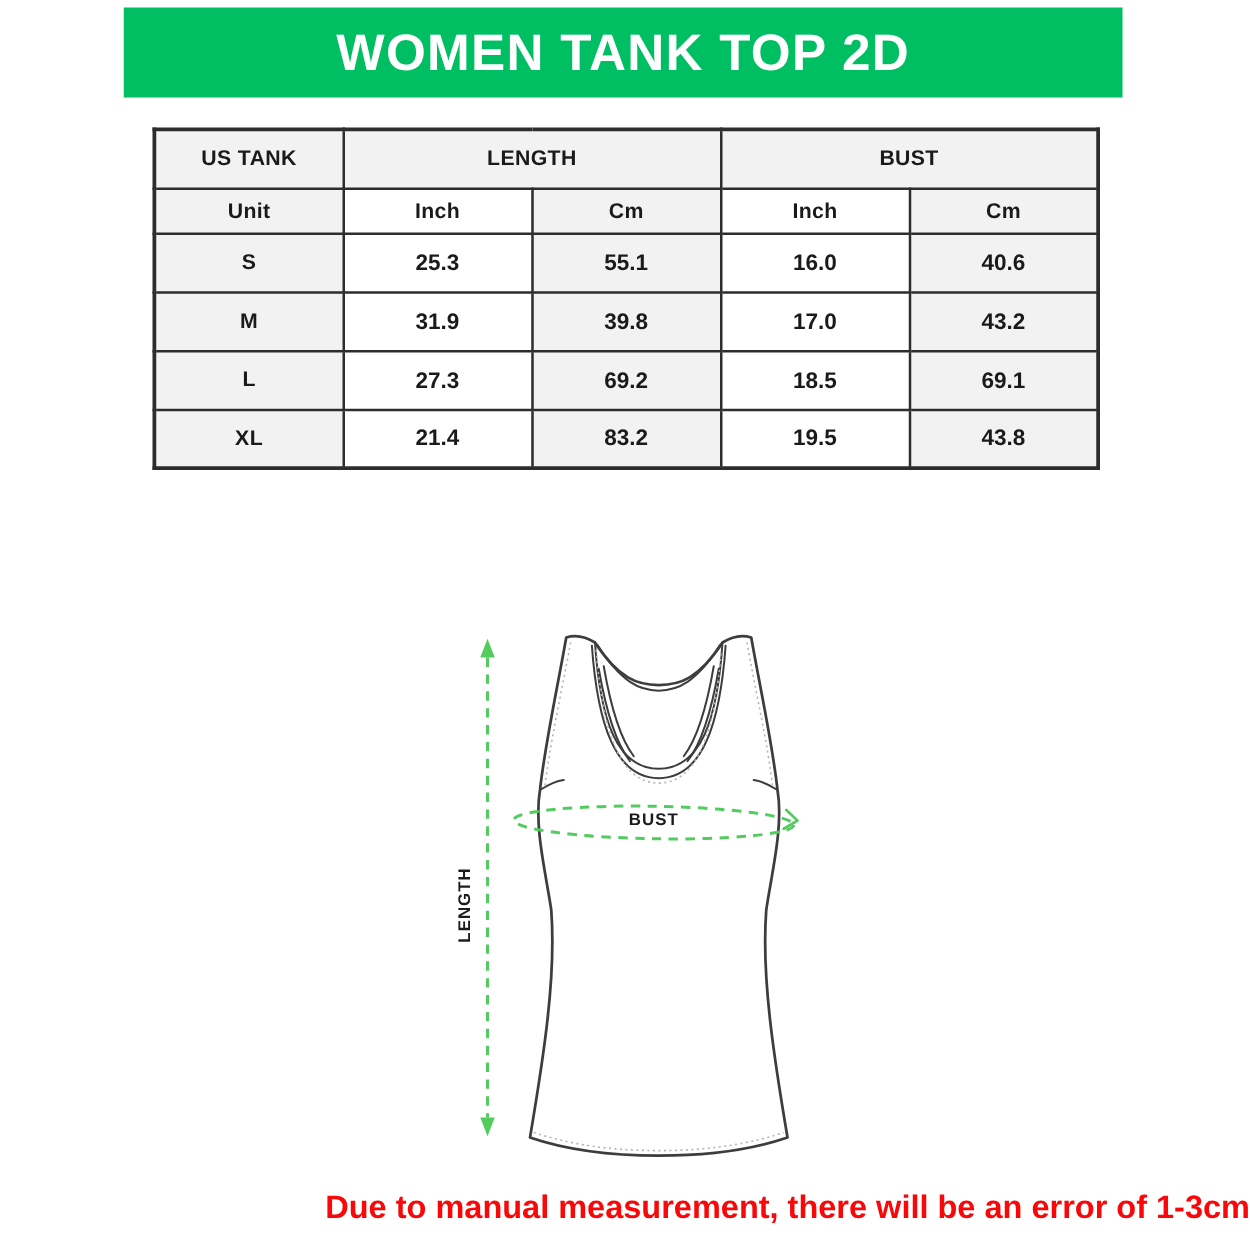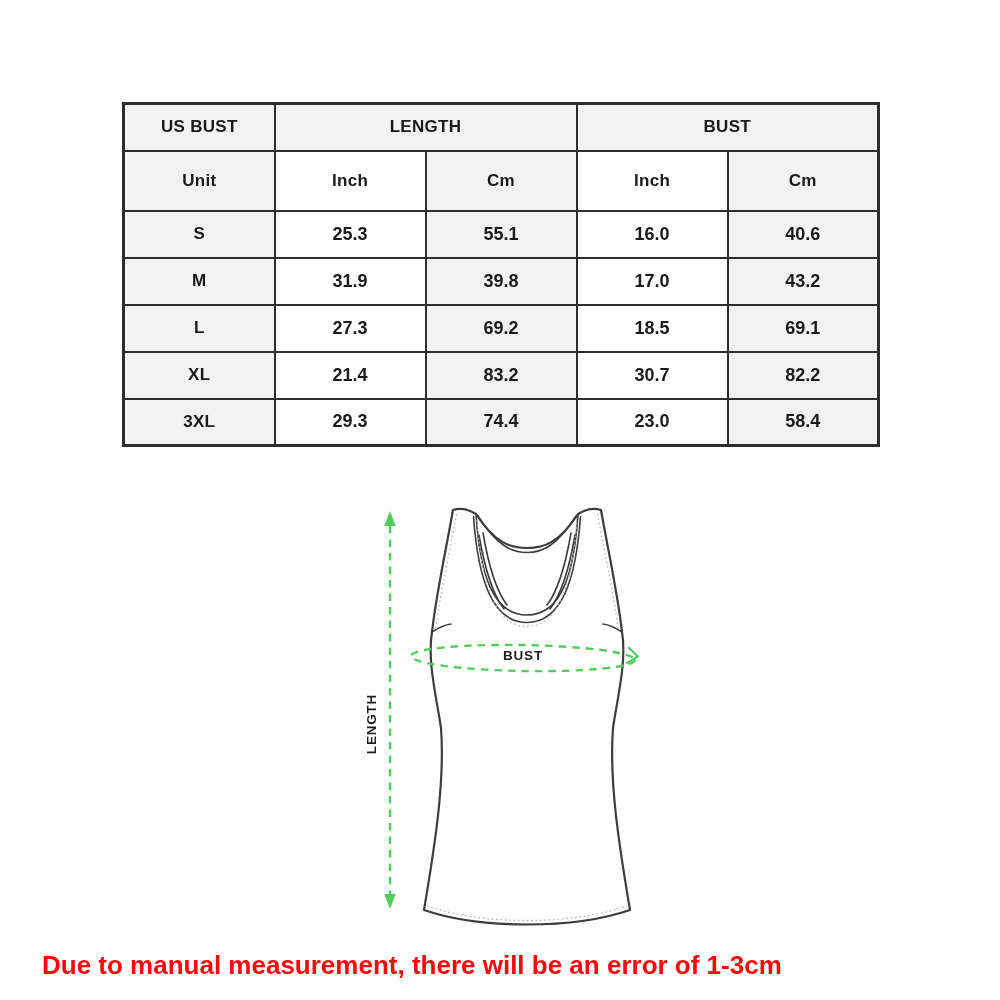--- a/index.html
+++ b/index.html
@@ -11,59 +11,62 @@
           background:var(--banner_green,#00bf63);display:flex;align-items:center;justify-content:center;}
   .banner-title{color:#ffffff;font-size:41px;font-weight:bold;letter-spacing:1px;white-space:nowrap;}
 
   
   table.chart{position:absolute;left:122px;top:102px;width:758px;
               border-collapse:collapse;table-layout:fixed;
               border:3px solid var(--table_border,#2d2d2d);}
   table.chart th,table.chart td{border:2px solid var(--table_border,#2d2d2d);
               text-align:center;vertical-align:middle;color:#1a1a1a;padding:0;}
   tr.h1{height:47px;}
-  tr.h2{height:60px;}
+  tr.h2{height:36px;}
   tr.dr{height:47px;}
   .shade{background:var(--cell_shaded,#f2f2f2);}
   .plain{background:var(--cell_plain,#ffffff);}
   .hd{font-weight:bold;font-size:17px;letter-spacing:0.3px;}
   .num{font-weight:bold;font-size:18px;}
 
   
   svg.diagram{position:absolute;left:350px;top:495px;}
   .sil{fill:#ffffff;stroke:var(--line_dark,#3d3d3d);stroke-width:2.2;stroke-linejoin:round;}
   .seam{fill:none;stroke:var(--line_dark,#3d3d3d);stroke-width:1.6;stroke-linecap:round;}
   .stitch{fill:none;stroke:var(--stitch_gray,#b3b3b3);stroke-width:1.3;stroke-dasharray:1.6 2.8;}
   .gdash{fill:none;stroke:var(--measure_green,#53cb5e);stroke-width:2.4;stroke-dasharray:7.5 6;}
   .garrow{fill:var(--measure_green,#53cb5e);}
   .gchev{fill:none;stroke:var(--measure_green,#53cb5e);stroke-width:2.2;stroke-linecap:round;stroke-linejoin:round;}
   .dlabel{font-family:"Liberation Sans","DejaVu Sans",sans-serif;font-size:13.5px;font-weight:bold;
           fill:#1c1c1c;letter-spacing:0.8px;}
 
   
   .note{position:absolute;left:0;top:950px;width:1000px;box-sizing:border-box;padding-left:42px;
-        text-align:left;color:var(--note_red,#f80808);font-size:26px;font-weight:bold;white-space:nowrap;}
+        text-align:right;color:var(--note_red,#f80808);font-size:26px;font-weight:bold;white-space:nowrap;}
 </style>
 </head>
 <body>
 
 <div id="page">
 
+  <div class="banner">
+    <div class="banner-title">WOMEN TANK TOP 2D</div>
+  </div>
 
   <table class="chart">
     <colgroup>
       <col style="width:20%">
         <col style="width:20%">
         <col style="width:20%">
         <col style="width:20%">
         <col style="width:20%">
     </colgroup>
     <tbody>
       <tr class="h1">
-        <th class="shade hd">US BUST</th>
+        <th class="shade hd">US TANK</th>
         <th class="shade hd" colspan="2">LENGTH</th>
         <th class="shade hd" colspan="2">BUST</th>
       </tr>
       <tr class="h2">
         <th class="shade hd">Unit</th>
         <th class="plain hd">Inch</th>
         <th class="shade hd">Cm</th>
         <th class="plain hd">Inch</th>
         <th class="shade hd">Cm</th>
       </tr>
@@ -85,29 +88,22 @@
         <td class="shade hd">L</td>
         <td class="plain num">27.3</td>
         <td class="shade num">69.2</td>
         <td class="plain num">18.5</td>
         <td class="shade num">69.1</td>
       </tr>
       <tr class="dr">
         <td class="shade hd">XL</td>
         <td class="plain num">21.4</td>
         <td class="shade num">83.2</td>
-        <td class="plain num">30.7</td>
-        <td class="shade num">82.2</td>
-      </tr>
-      <tr class="dr">
-        <td class="shade hd">3XL</td>
-        <td class="plain num">29.3</td>
-        <td class="shade num">74.4</td>
-        <td class="plain num">23.0</td>
-        <td class="shade num">58.4</td>
+        <td class="plain num">19.5</td>
+        <td class="shade num">43.8</td>
       </tr>
     </tbody>
   </table>
 
   <svg class="diagram" width="320" height="440" viewBox="0 0 320 440" xmlns="http://www.w3.org/2000/svg">
 
     <g>
       <polygon class="garrow" points="40,16 34.2,31 45.8,31"></polygon>
       <line class="gdash" x1="40" y1="31" x2="40" y2="399"></line>
       <polygon class="garrow" points="40,414 34.2,399 45.8,399"></polygon>

